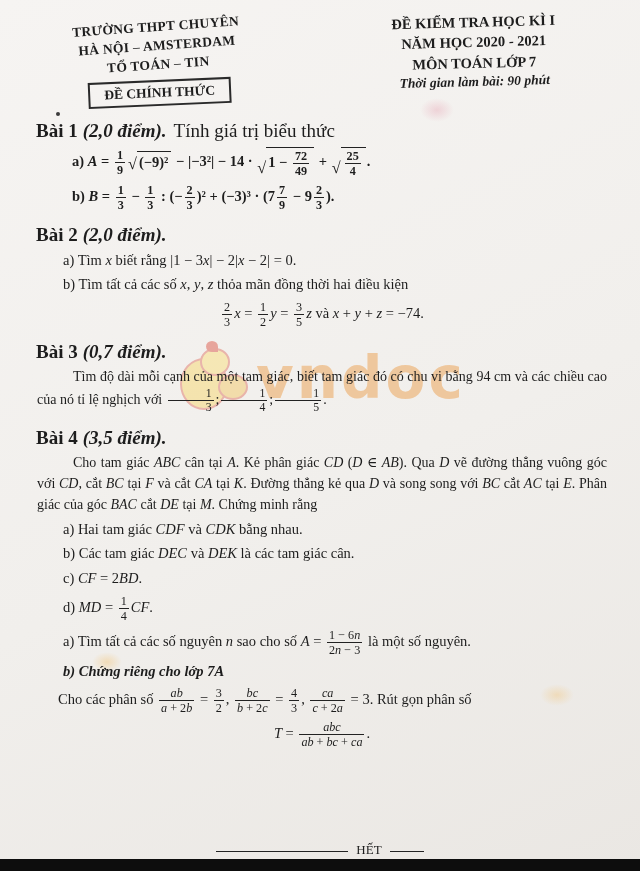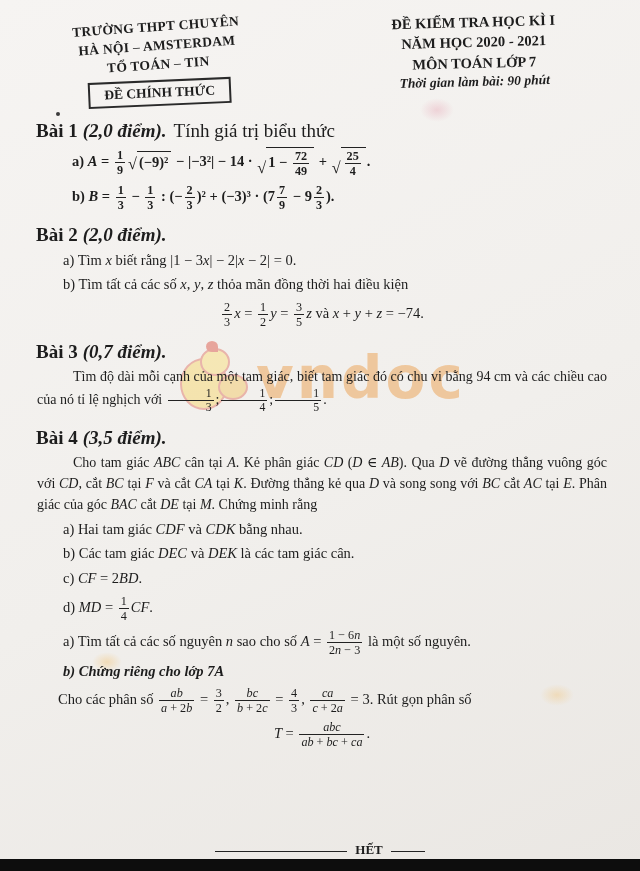--- a/index.html
+++ b/index.html
@@ -61,21 +61,21 @@
   .blob.b1{left:92px;top:652px;width:30px;height:20px;
            background:radial-gradient(rgba(242,196,120,.45),rgba(242,196,120,0) 70%);}
   .blob.b2{left:540px;top:684px;width:34px;height:22px;
            background:radial-gradient(rgba(242,196,120,.4),rgba(242,196,120,0) 70%);}
   .blob.b3{left:420px;top:98px;width:34px;height:24px;
            background:radial-gradient(rgba(228,152,170,.35),rgba(228,152,170,0) 70%);}
   .speck{position:absolute;left:56px;top:112px;width:4px;height:4px;border-radius:50%;
          background:#3c3c3c;z-index:1;}
 
   
-  .footer{position:absolute;left:0;right:0;bottom:13px;text-align:center;font-weight:bold;
+  .footer{position:absolute;left:0;right:0;bottom:13px;text-align:center;font-weight:normal;
           font-size:13px;z-index:2;}
   .dashline{display:inline-block;width:132px;border-top:1.6px solid #222;vertical-align:middle;margin:0 8px;}
   .dashline.short{width:34px;}
   .scan-bar{position:absolute;left:0;right:0;bottom:0;height:12px;background:#0d0d0d;z-index:3;}
 </style>
 </head>
 <body>
 
 <div class="watermark">
   <span class="wm-mascot">

